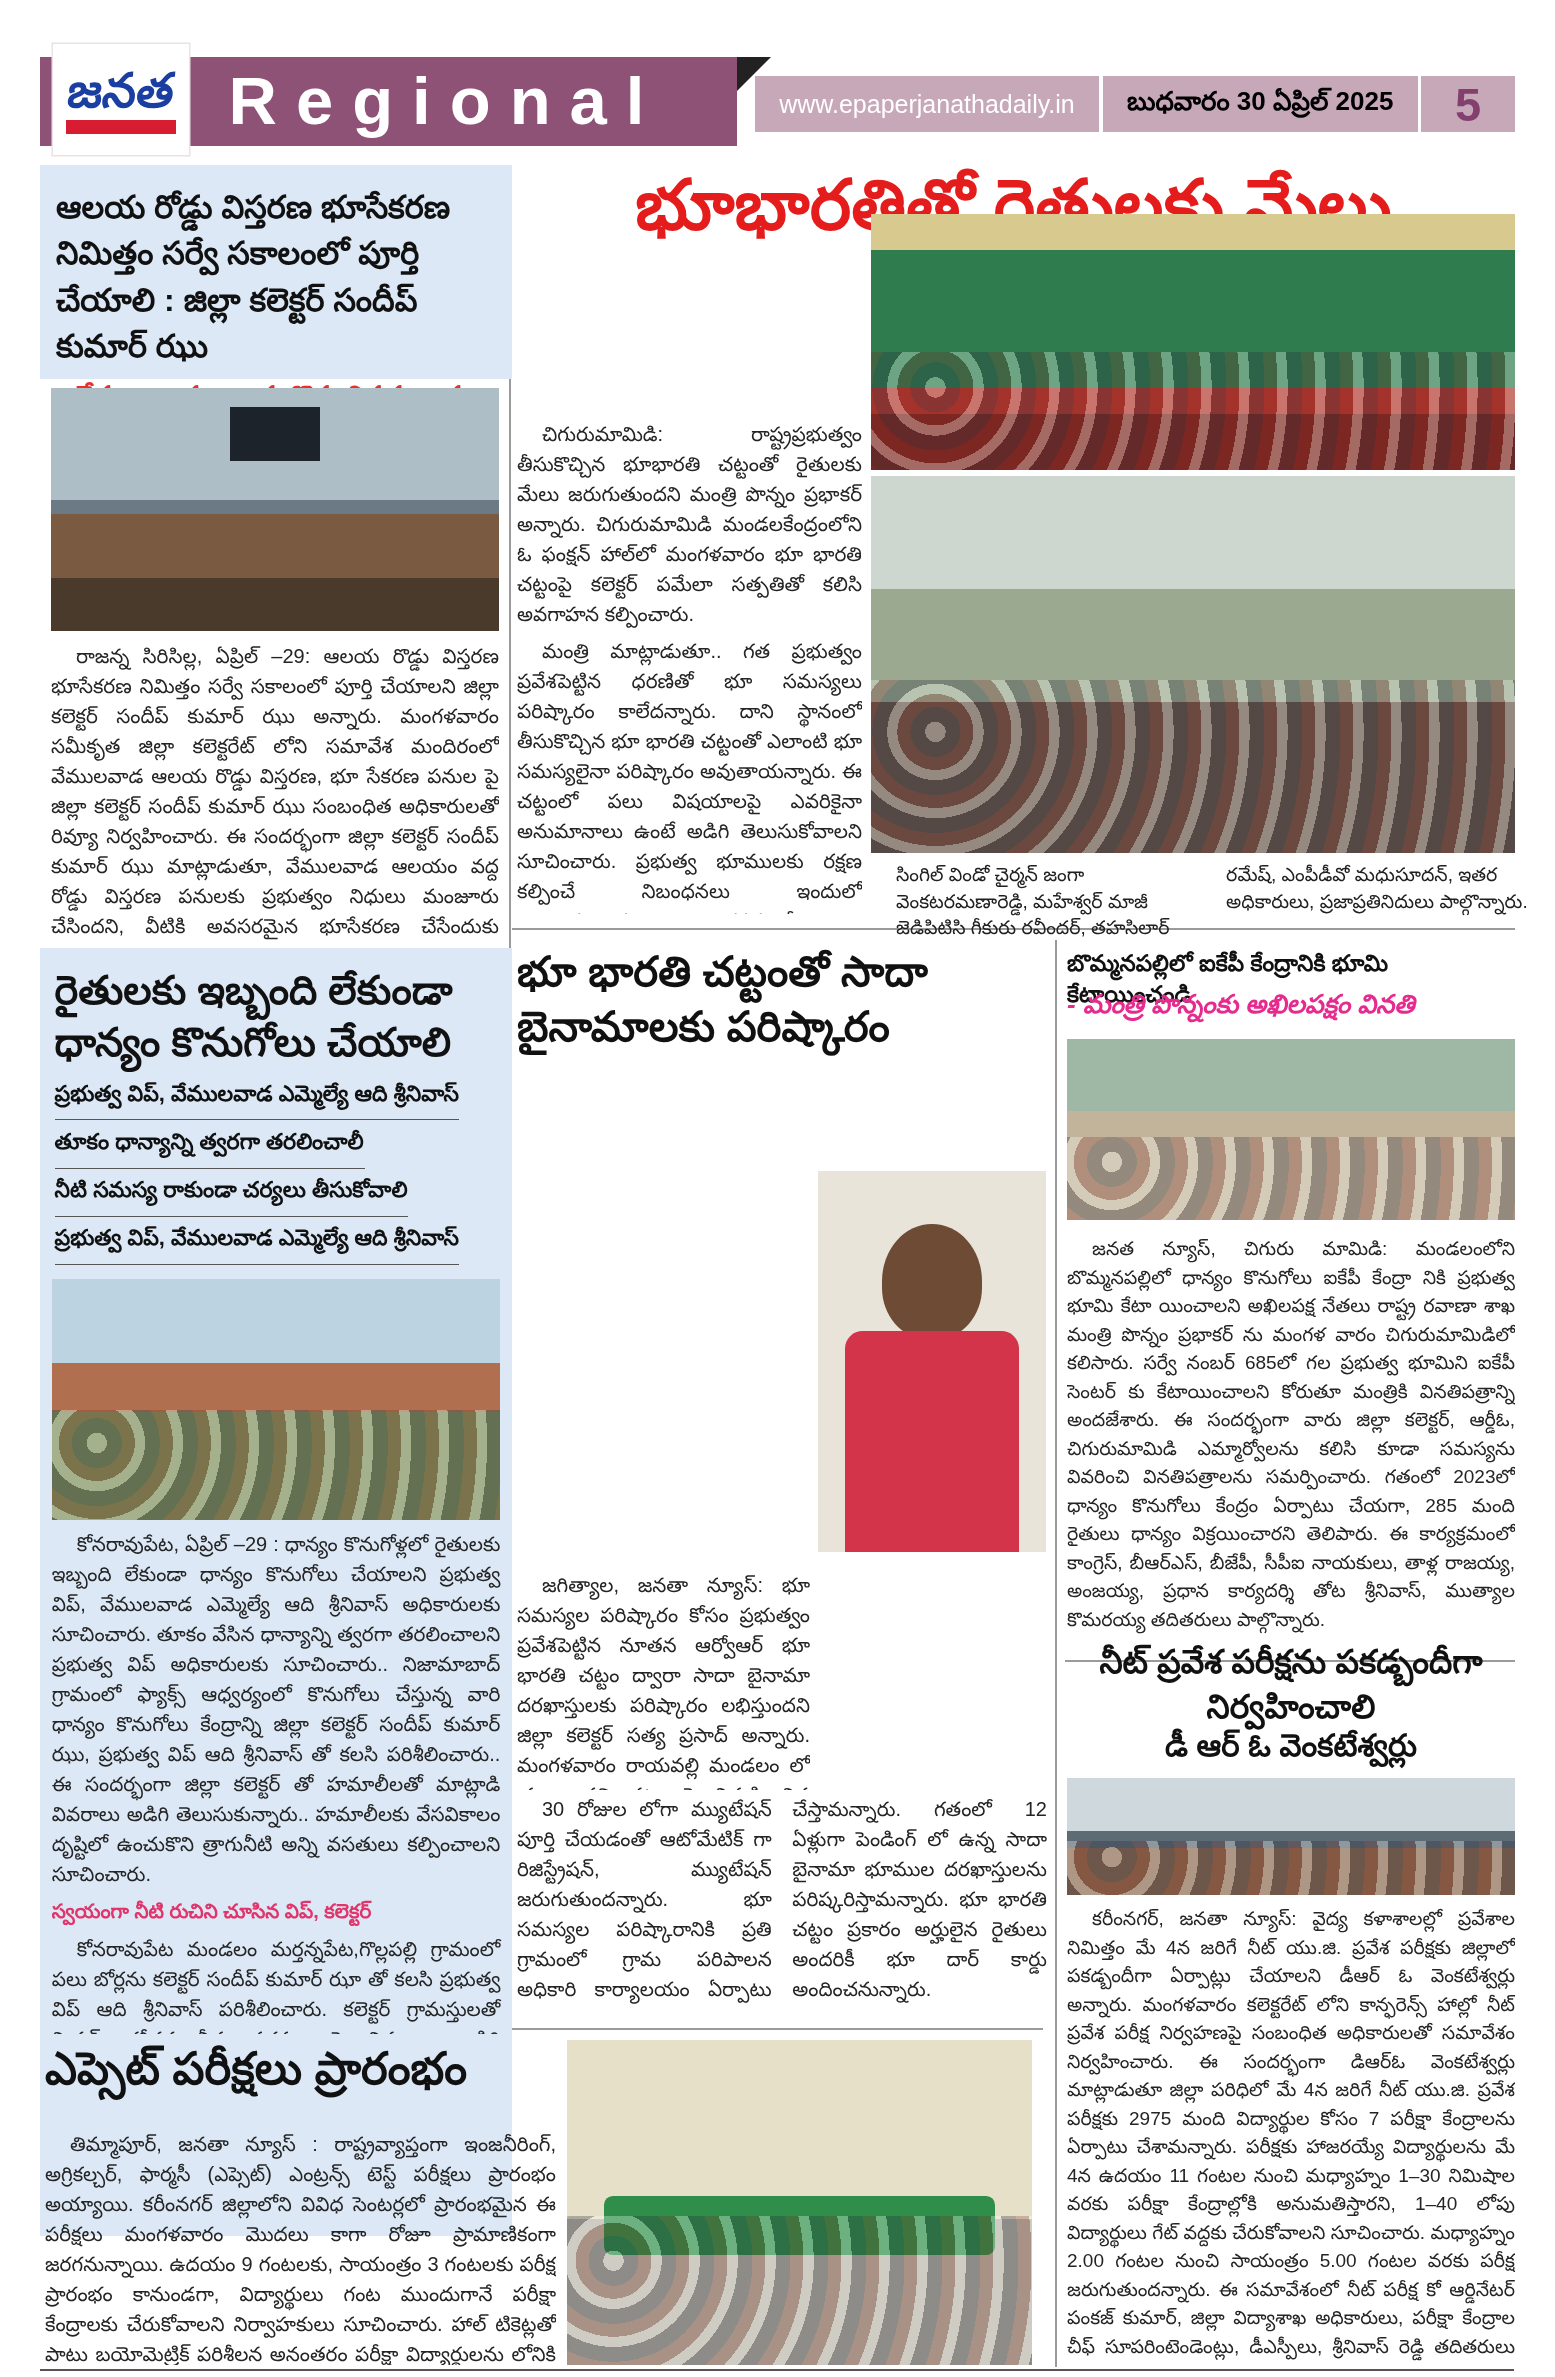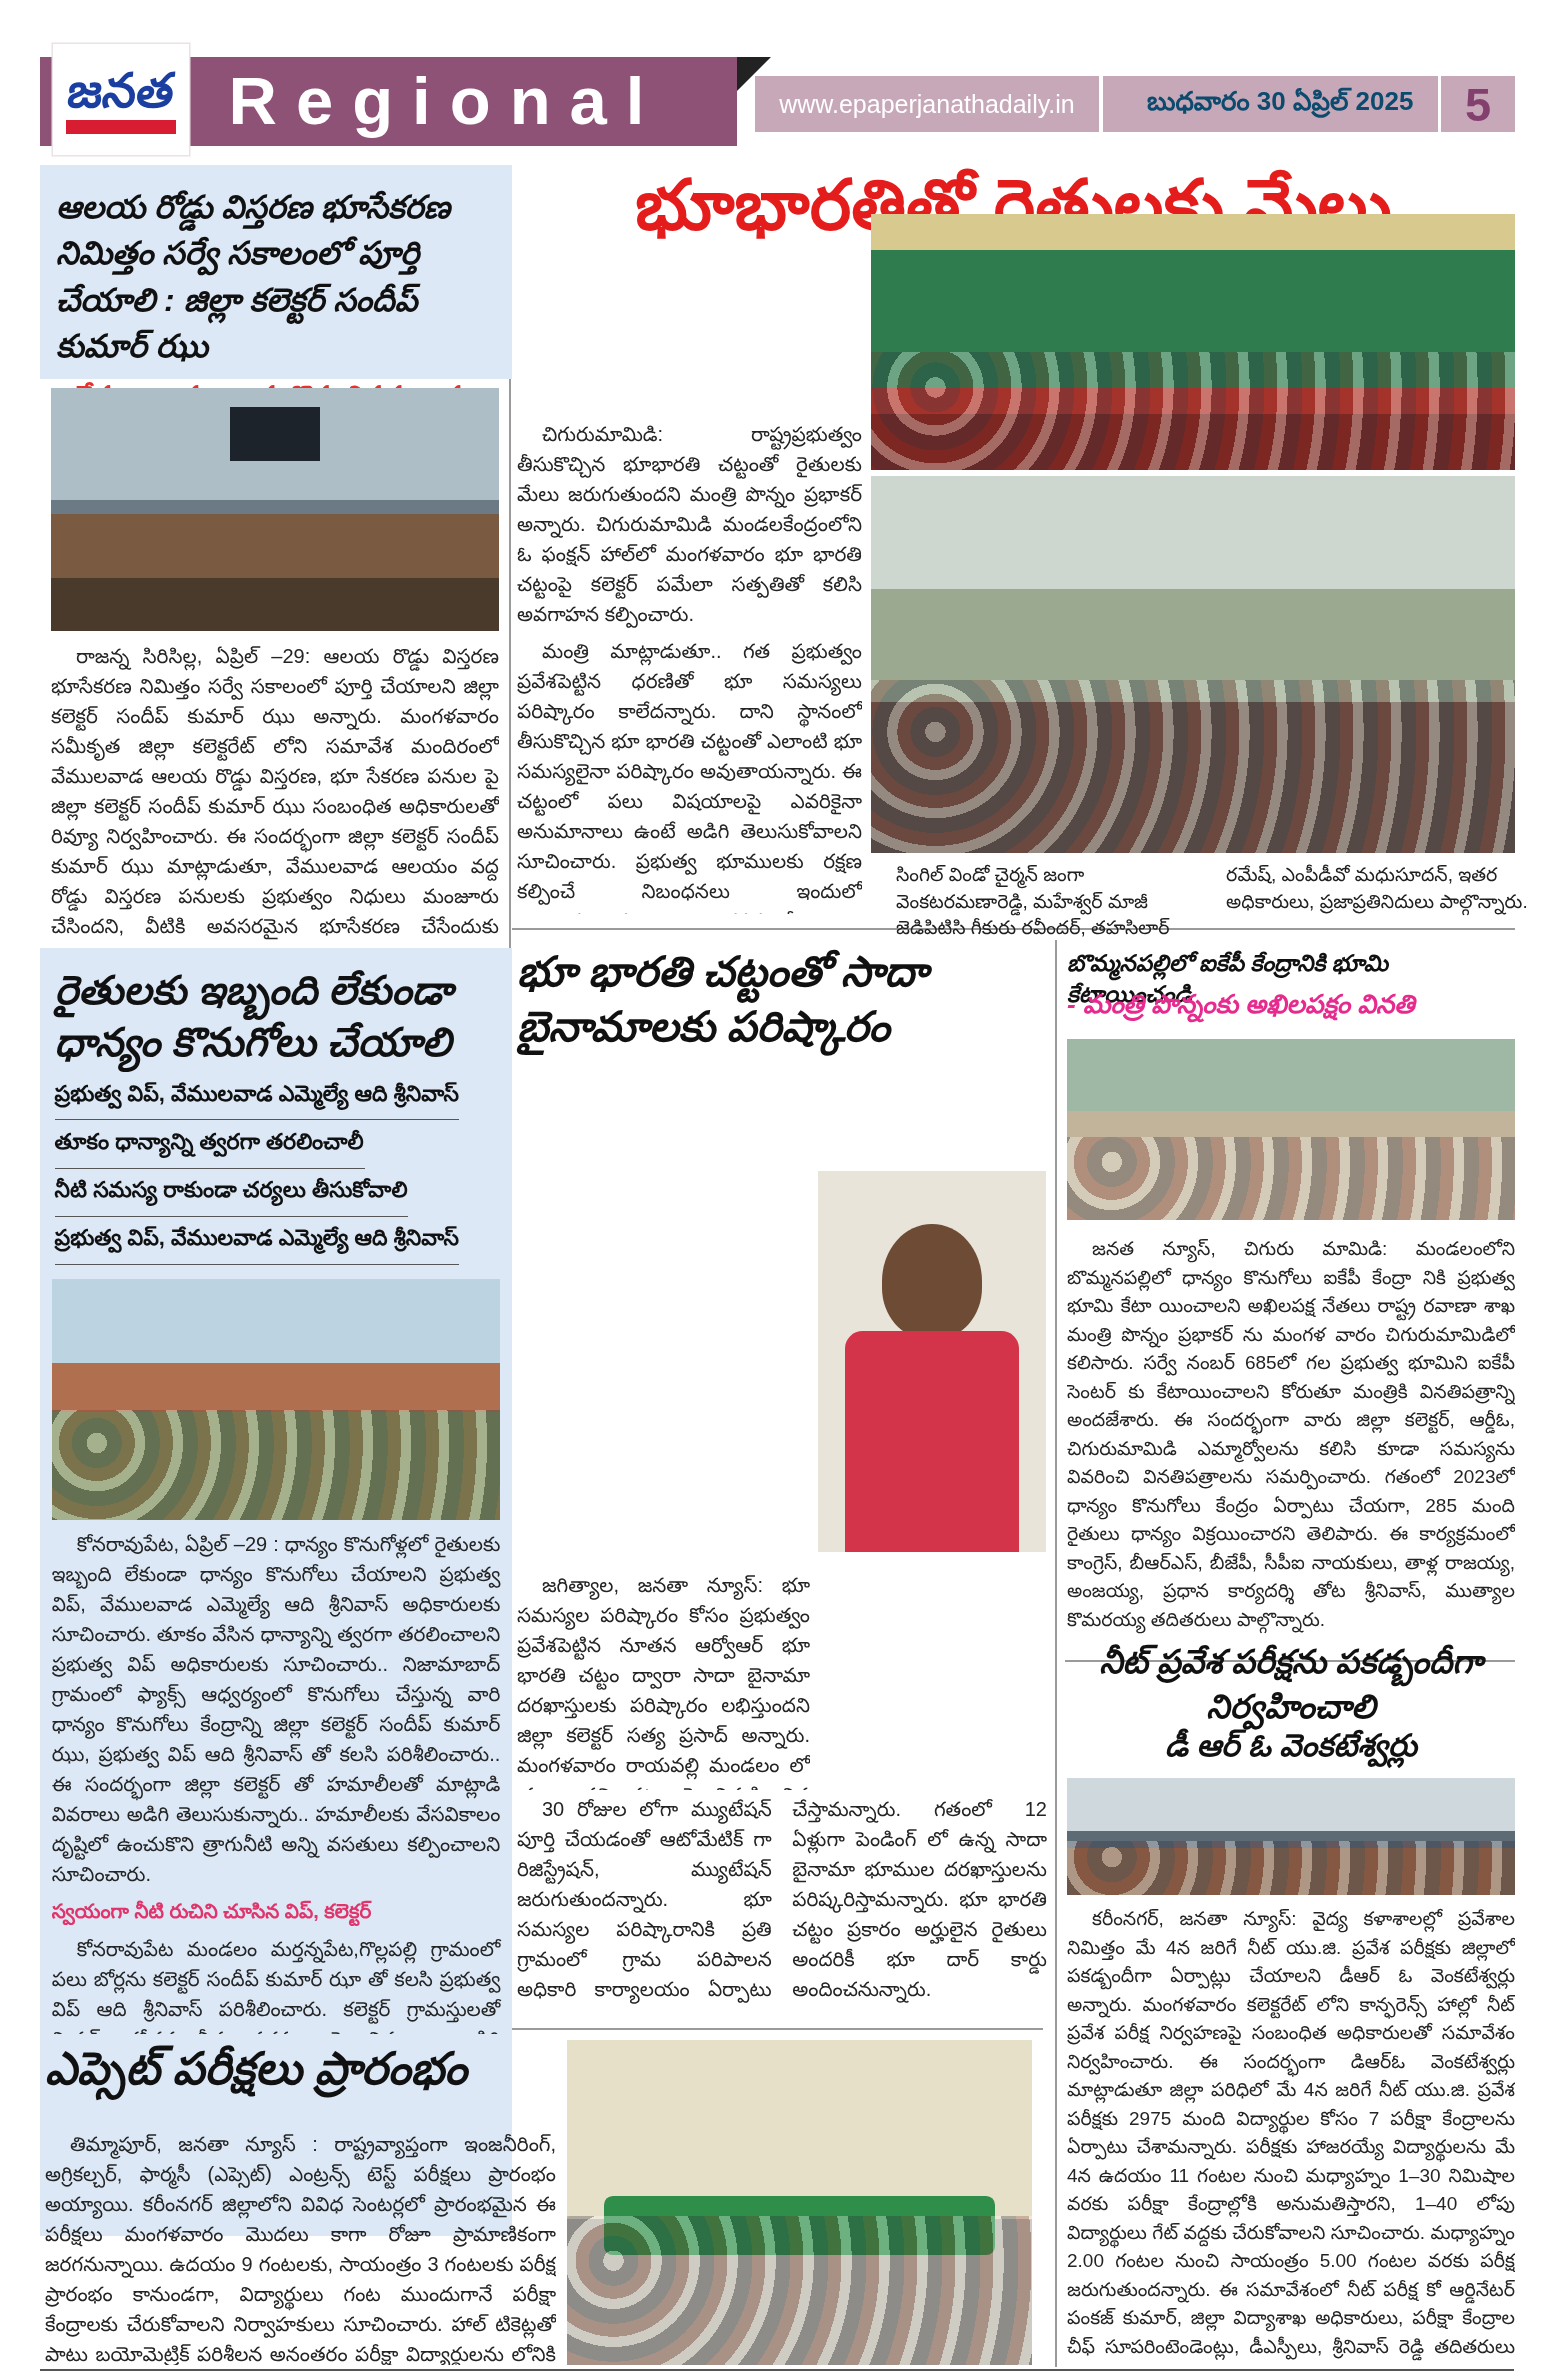--- a/index.html
+++ b/index.html
@@ -13,21 +13,21 @@
             color:#fff;font-size:67px;font-weight:bold;letter-spacing:19px;line-height:80px;}
   .logo-box{position:absolute;left:53px;top:44px;width:136px;height:111px;background:#fff;
             box-shadow:0 0 0 1.5px #e9e2e6;display:flex;flex-direction:column;align-items:center;justify-content:center;}
   .logo-te{font-size:48px;font-weight:bold;color:#1b3fa0;transform:skewX(-8deg);line-height:51px;}
   .logo-ribbon{margin-top:4.4px;width:110px;height:14.6px;background:#d81d33;}
   .light-band{position:absolute;left:755px;top:76px;width:760px;height:56px;background:#c7a8b9;
               display:flex;align-items:center;}
   .lb-cell{display:flex;align-items:center;justify-content:center;height:100%;}
   .lb-sep{width:3.7px;height:100%;background:#ffffff;}
   .website{width:344px;color:#ffffff;font-size:25px;}
-  .dateline{width:315px;color:#0c4a6e;font-size:26px;font-weight:bold;padding-left:20px;}
+  .dateline{width:315px;color:#000000;font-size:26px;font-weight:bold;}
   .pagenum{flex:1;color:#83406f;font-size:47px;font-weight:bold;}
   
   .abs{position:absolute;}
   .body-text{font-size:20px;line-height:1.5;text-align:justify;overflow:hidden;color:#242424;}
   .body-text p{margin:0 0 7.3px 0;text-indent:25px;}
   .deck-line{display:block;font-weight:bold;color:#111;border-bottom:1.5px solid #555;
              padding-bottom:7.3px;margin-bottom:8.8px;width:fit-content;min-width:70%;}
   .vrule{position:absolute;width:1.5px;background:#9a9a9a;}
   .hrule{position:absolute;height:1.5px;background:#9a9a9a;}
   
@@ -45,21 +45,21 @@
   .ph-speaker:before{content:"";position:absolute;left:28%;top:14%;width:44%;height:30%;
      background:#6d4b34;border-radius:50% 50% 45% 45%;}
   .ph-speaker:after{content:"";position:absolute;left:12%;top:42%;width:76%;height:58%;
      background:#d3344a;border-radius:17.6px 17.6px 0 0;}
   .ph-memo{background:linear-gradient(180deg,#9fb8a5 0 40%,#c2b49a 40% 100%);}
   .ph-neet{background:linear-gradient(180deg,#cfd8dd 0 45%,#5d6b74 45% 60%,#8a6b4f 60% 100%);}
   .ph-queue{background:linear-gradient(180deg,#e7e0c9 0 55%,#b9b7a8 55% 100%);}
   .ph-queue:before{content:"";position:absolute;left:8%;top:48%;width:84%;height:18%;background:#2f8f4a;border-radius:8.8px;}
   
   .bluebox{background:#dce8f6;}
-  .hl-black{font-weight:bold;color:#111;font-style:italic;}
+  .hl-black{font-weight:bold;color:#111;}
   .hl-red{font-weight:bold;color:#e41c1c;}
   .sub-red{font-weight:bold;color:#e8312b;}
   .sub-pink{font-weight:bold;color:#e62a8e;font-style:italic;}
   .inline-sub{font-weight:bold;color:#e0356b;text-indent:0 !important;}
   .caption{font-size:19px;line-height:1.4;color:#202020;text-align:left;}
   .center{text-align:center;}
 </style>
 </head>
 <body>
 

